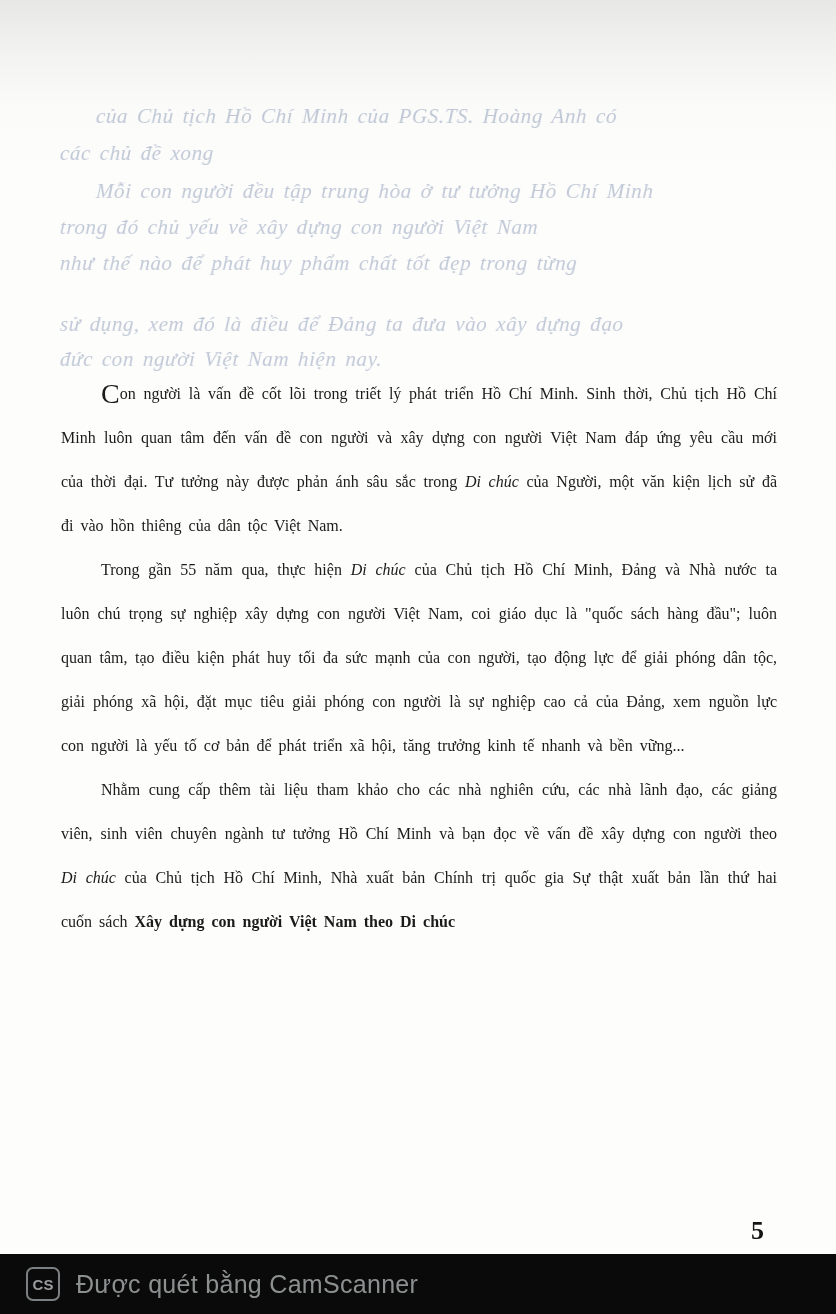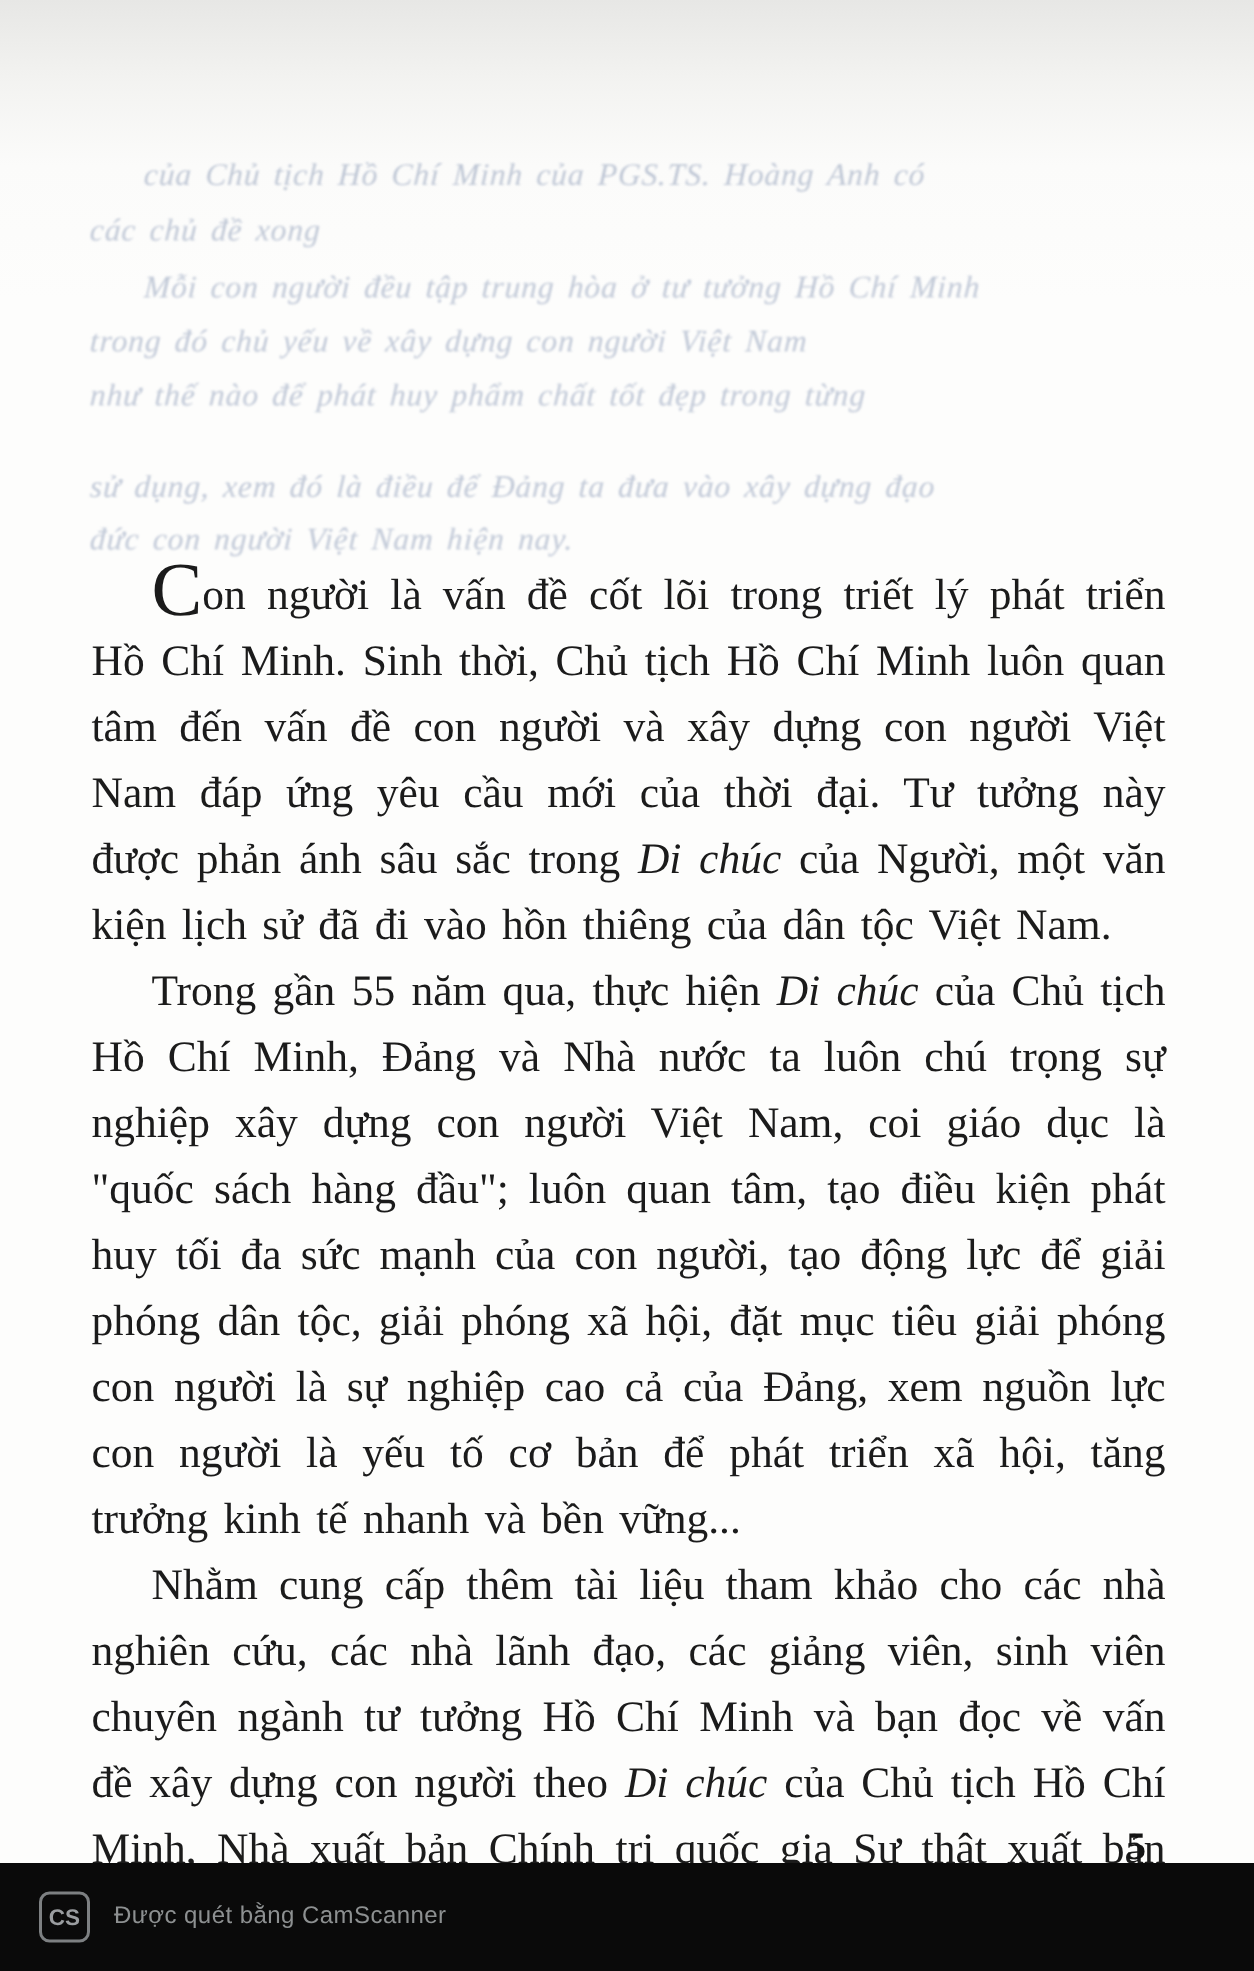--- a/index.html
+++ b/index.html
@@ -44,21 +44,21 @@
 
   .body-text {
     position: absolute;
     top: 372px; left: 61px; width: 716px;
     z-index: 2;
   }
   .para {
     margin: 0;
     text-indent: 40px;
     text-align: justify;
-    font-size: 29px;
+    font-size: 16px;
     line-height: 44px;
     word-spacing: 3px;
     color: #1b1b1b;
   }
   .para .it { font-style: italic; }
   .para .bi { font-weight: bold; }
   .dropcap {
     font-size: 175%;
     line-height: 0.85;
     vertical-align: -4px;
@@ -69,21 +69,21 @@
     top: 1216px; right: 72px;
     z-index: 2;
     font-size: 26px;
     font-weight: 600;
     color: #141414;
   }
 
   .scanner-bar {
     position: absolute;
     left: 0; right: 0; bottom: 0;
-    height: 72px;
+    height: 60px;
     background: #0a0a0a;
     z-index: 3;
     display: flex;
     align-items: center;
     padding: 0 0 0 26px;
     box-sizing: border-box;
   }
   .cs-logo {
     width: 34px; height: 34px;
     border: 2.5px solid #7d8082;
@@ -94,21 +94,21 @@
     font-family: "Liberation Sans", sans-serif;
     font-weight: bold;
     font-size: 15px;
     color: #9a9da0;
     box-sizing: border-box;
     flex: 0 0 auto;
   }
   .scanner-text {
     margin-left: 16px;
     font-family: "Liberation Sans", sans-serif;
-    font-size: 16px;
+    font-size: 25px;
     color: #8d9091;
     letter-spacing: 0.3px;
   }
 </style>
 </head>
 <body>
 
 <div class="scan-page">
 
   <div class="ghost-layer">

